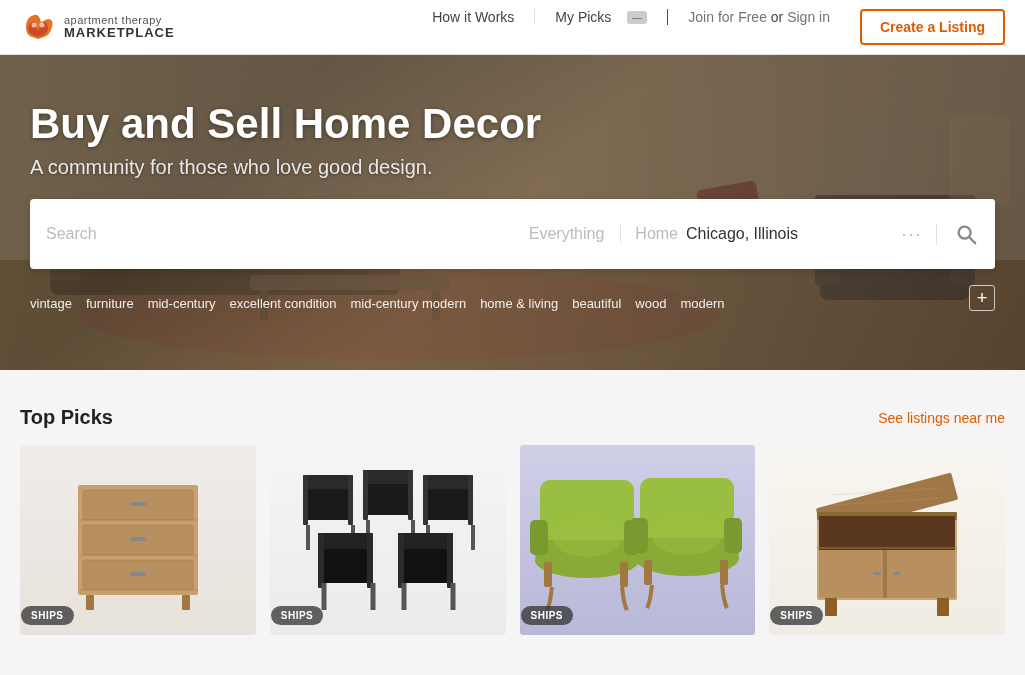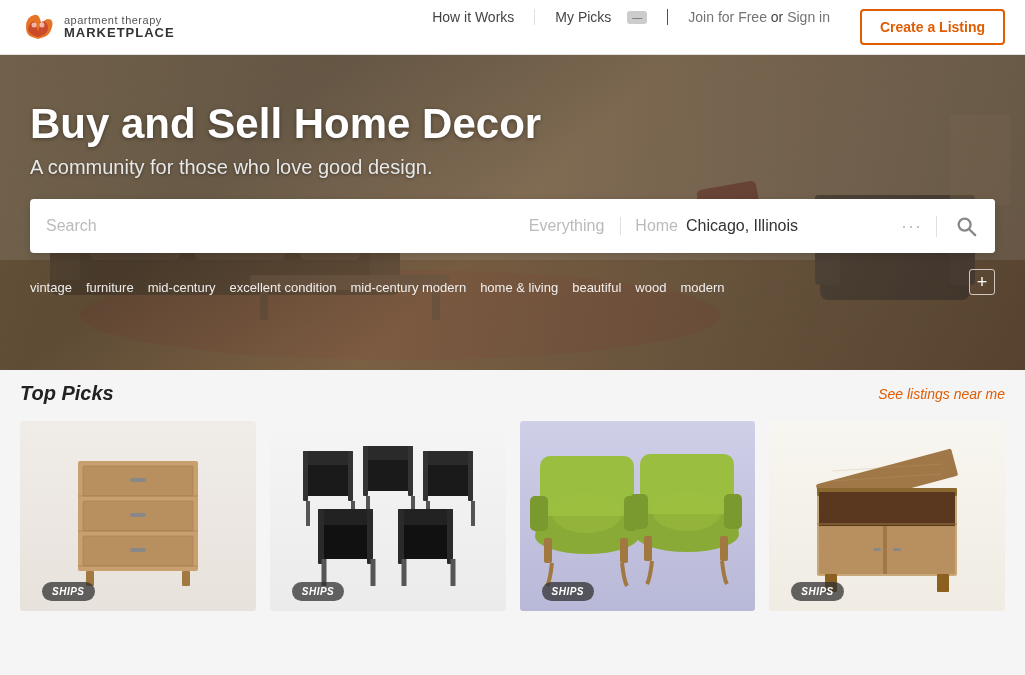--- a/index.html
+++ b/index.html
@@ -130,21 +130,21 @@
 
     
     .search-bar-wrap {
       position: relative;
       z-index: 3;
       margin: 20px 30px 0 30px;
       background: #fff;
       border-radius: 4px;
       display: flex;
       align-items: center;
-      height: 54px;
+      height: 70px;
       box-shadow: 0 2px 8px rgba(0,0,0,0.15);
     }
     .search-input-area {
       flex: 1;
       display: flex;
       align-items: center;
       padding: 0 16px;
       border-right: 1px solid #e0e0e0;
     }
     .search-input {
@@ -226,22 +226,21 @@
       align-items: center;
       justify-content: center;
       font-size: 18px;
       margin-left: auto;
       margin-right: 0;
     }
 
     
     .main-content {
       background: #f5f5f5;
-      padding: 12px 20px;
-      font-style: italic;
+      padding: 36px 20px;
     }
     .section-header {
       display: flex;
       justify-content: space-between;
       align-items: center;
       margin-bottom: 16px;
     }
     .section-title {
       font-size: 20px;
       font-weight: 700;
@@ -271,21 +270,21 @@
       width: 100%;
       height: 190px;
       display: flex;
       align-items: center;
       justify-content: center;
       overflow: hidden;
     }
     .ships-badge {
       position: absolute;
       bottom: 10px;
-      left: 22px;
+      left: 1px;
       background: rgba(50,50,50,0.75);
       color: #fff;
       font-size: 10px;
       font-weight: 700;
       padding: 4px 10px;
       border-radius: 12px;
       letter-spacing: 0.5px;
     }
 
     

